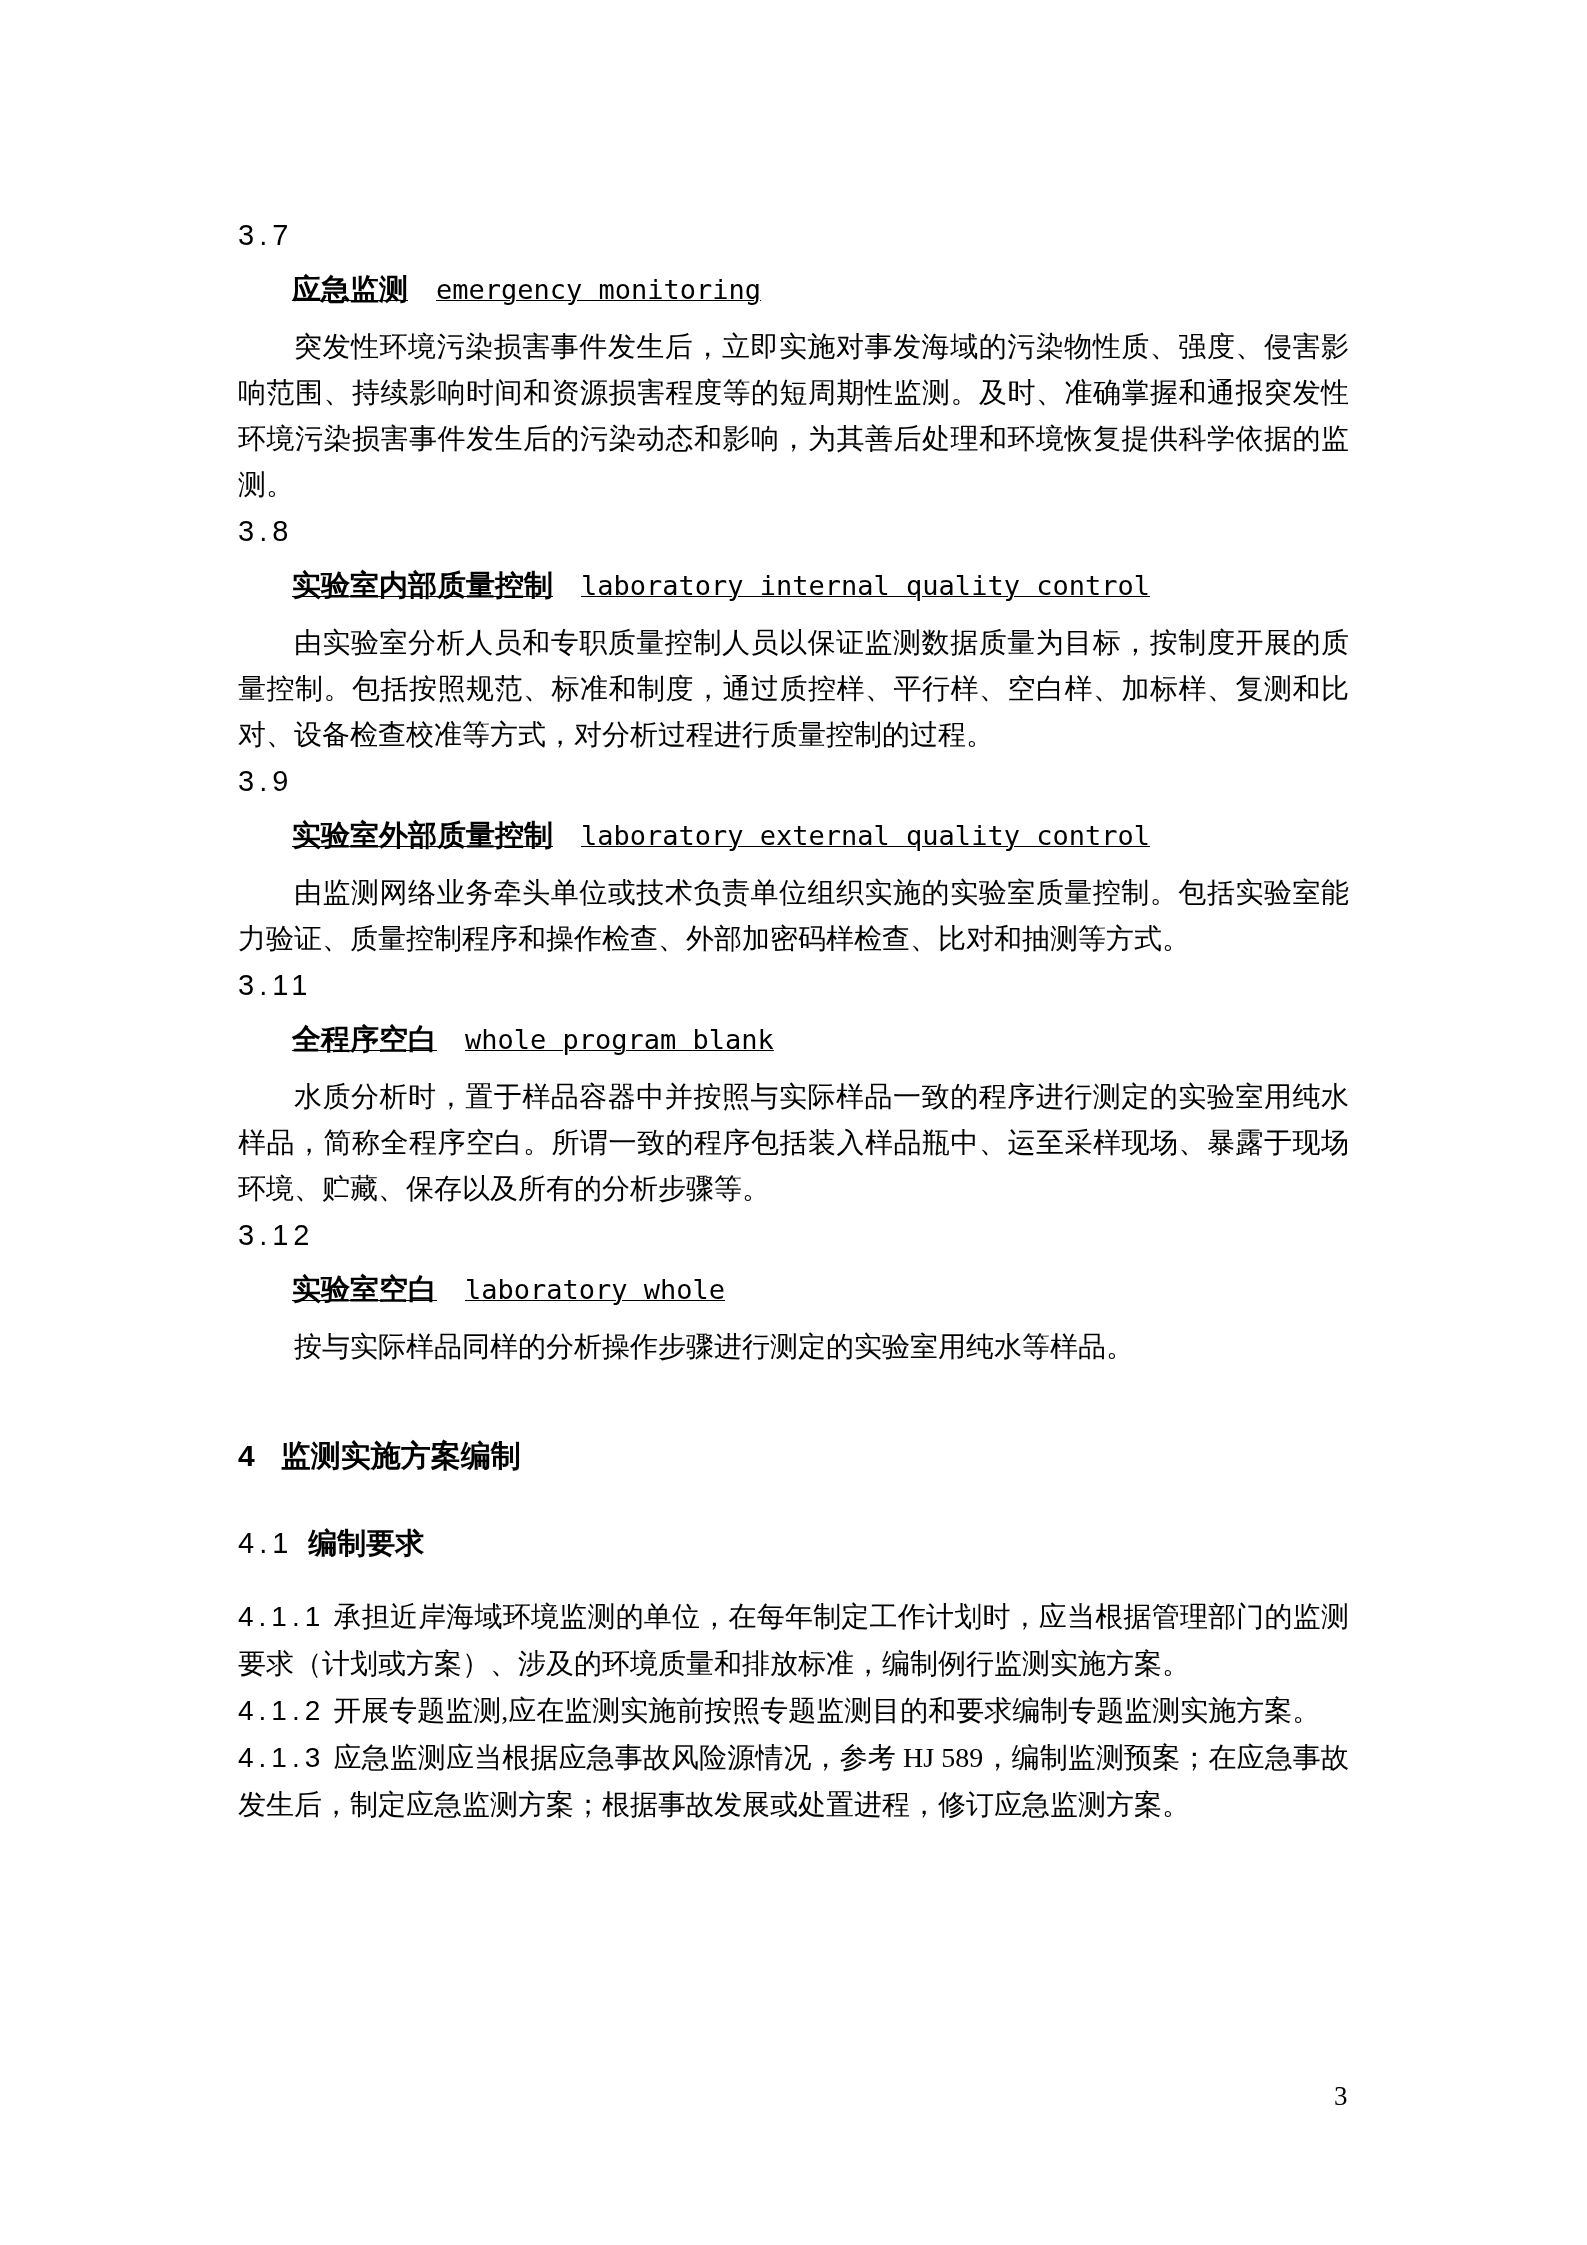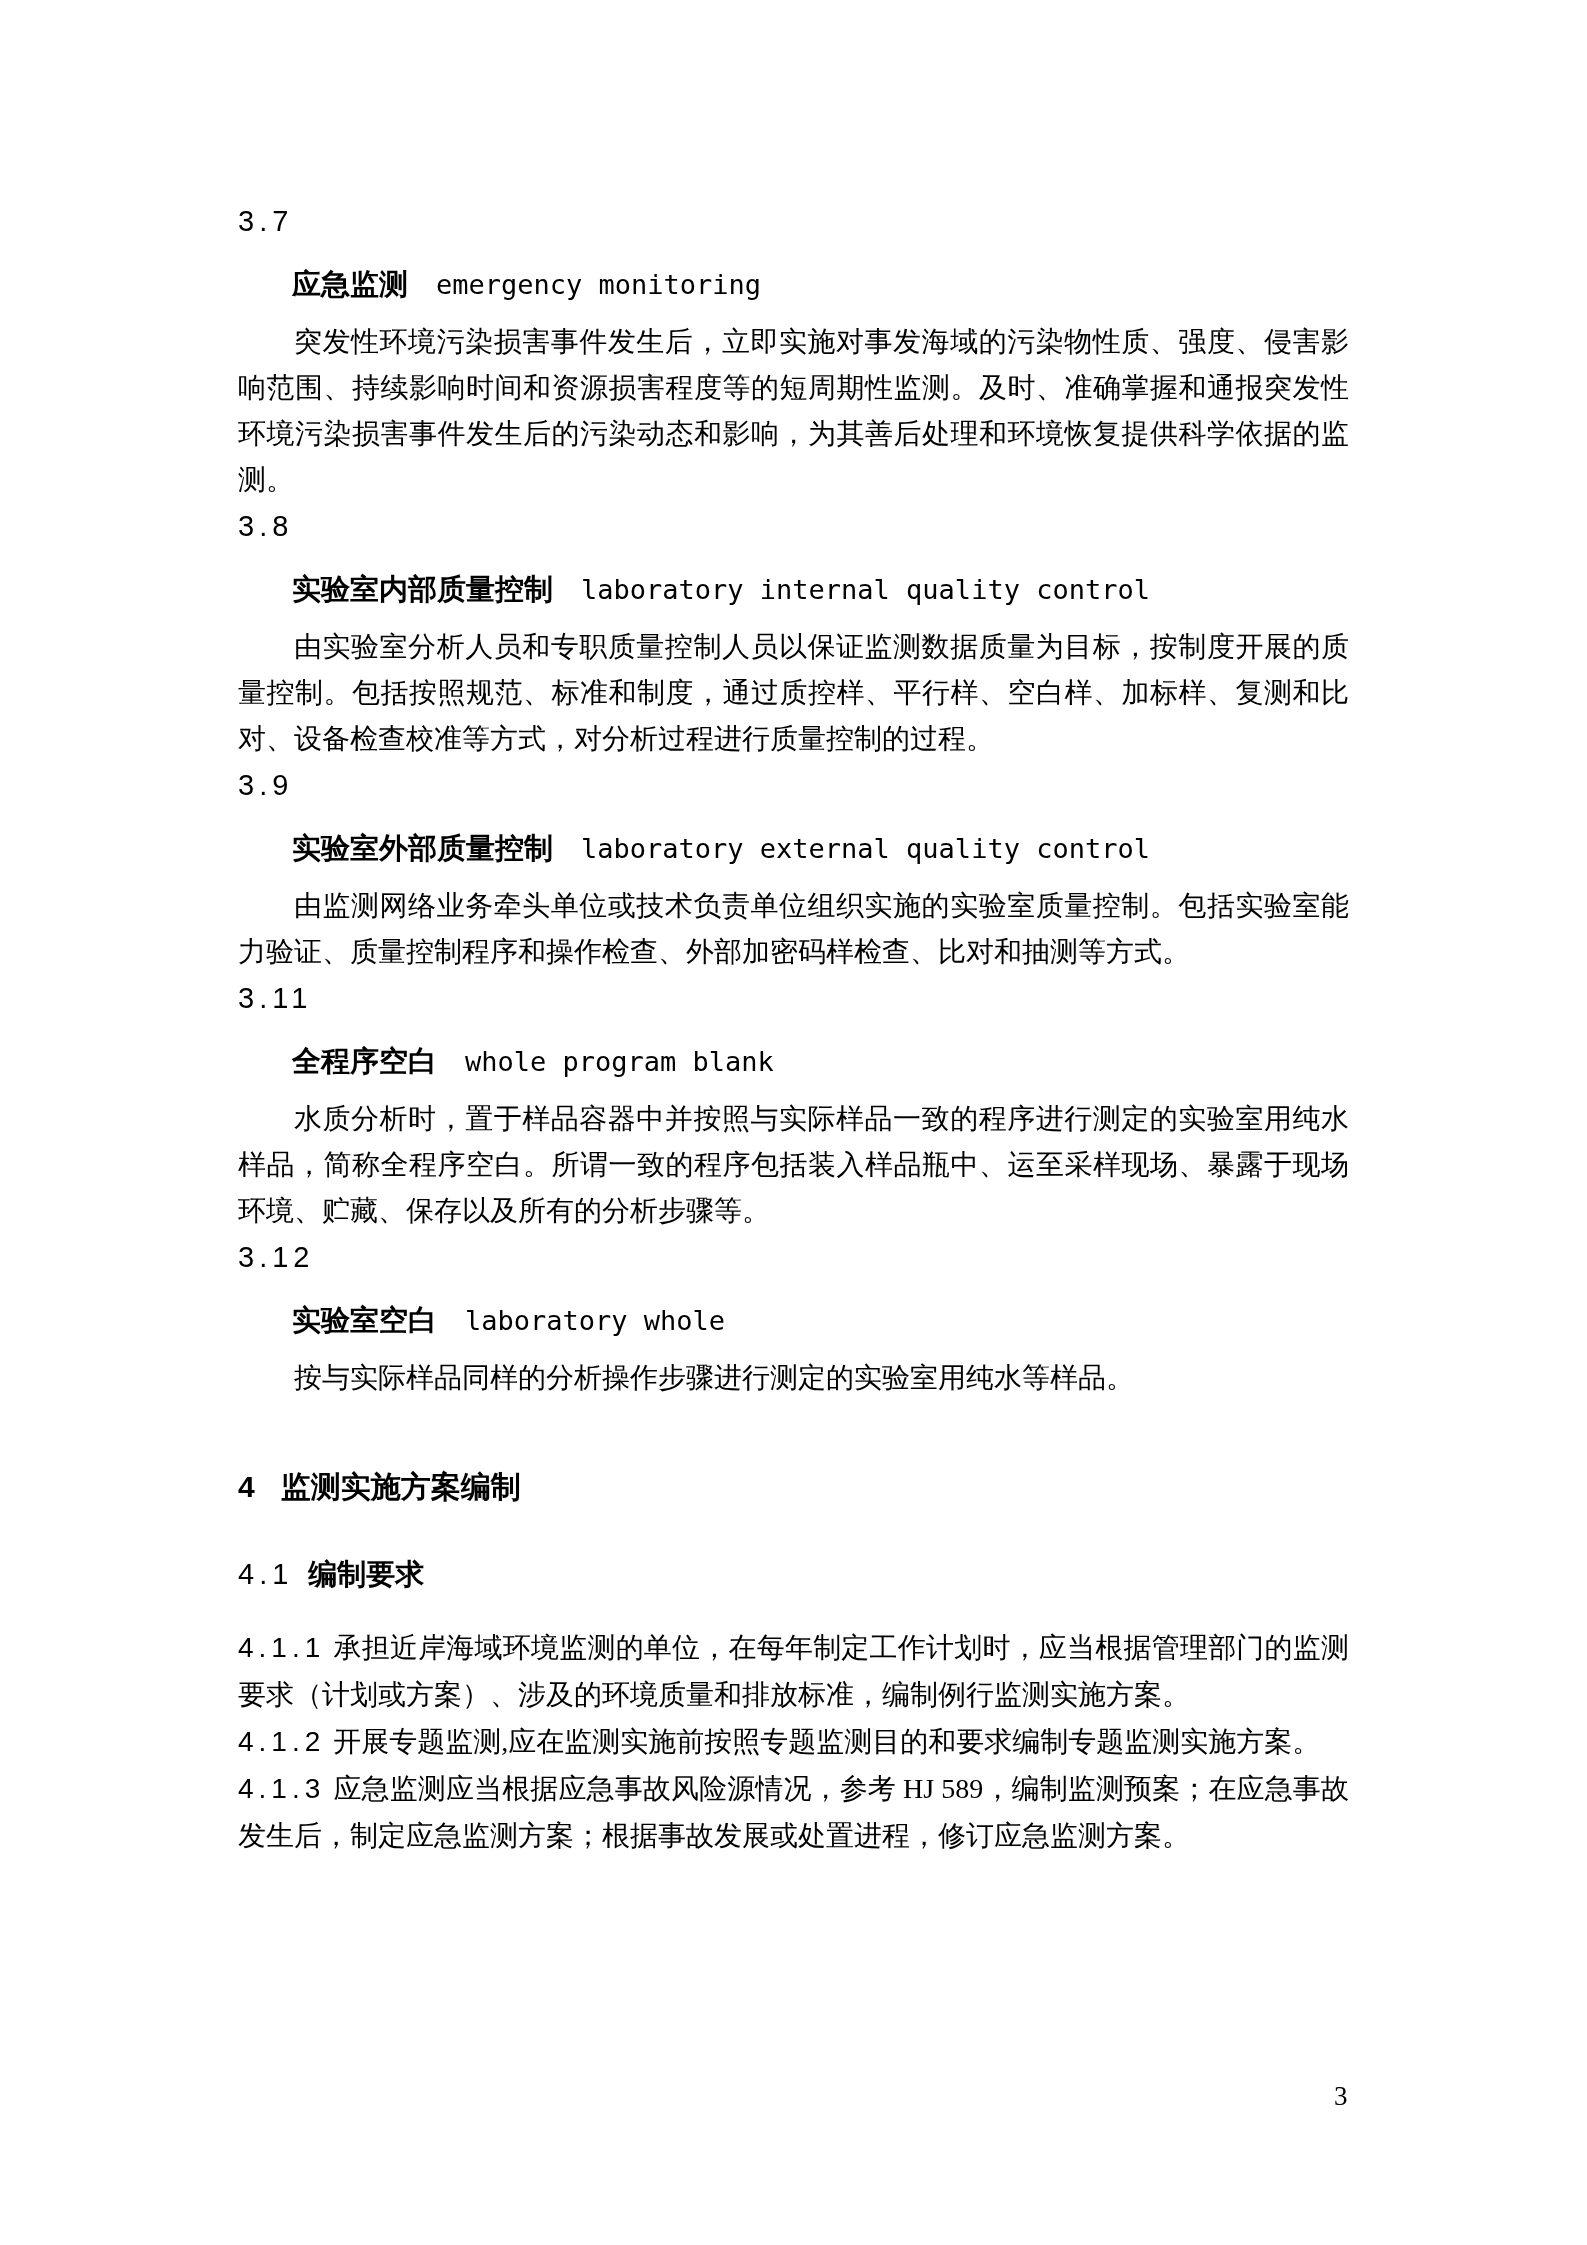--- a/index.html
+++ b/index.html
@@ -7,37 +7,38 @@
   .page {
     position:relative;
     width:1587px; height:2245px;
     background:#ffffff;
     color:#000000;
     overflow:hidden;
     font-family:"Liberation Serif","DejaVu Serif",serif;
   }
   .content {
     position:absolute;
-    left:238px; top:198px;
+    left:238px; top:212px;
     width:1111px;
   }
   
   .clause-num {
     font-family:"Liberation Sans","DejaVu Sans",sans-serif;
     font-size:29px;
     line-height:46px;
     letter-spacing:5px;
     font-weight:400;
   }
   
   .term-line {
     line-height:46px;
-    margin-top:17px;
+    margin-top:8px;
     text-indent:54px;
     white-space:nowrap;
+    text-decoration:underline;
   }
   .term-cn {
     font-family:"Liberation Sans","DejaVu Sans",sans-serif;
     font-weight:700;
     font-size:29px;
   }
   .term-en {
     font-family:"DejaVu Sans Mono","Liberation Mono",monospace;
     font-weight:400;
     font-size:27px;

